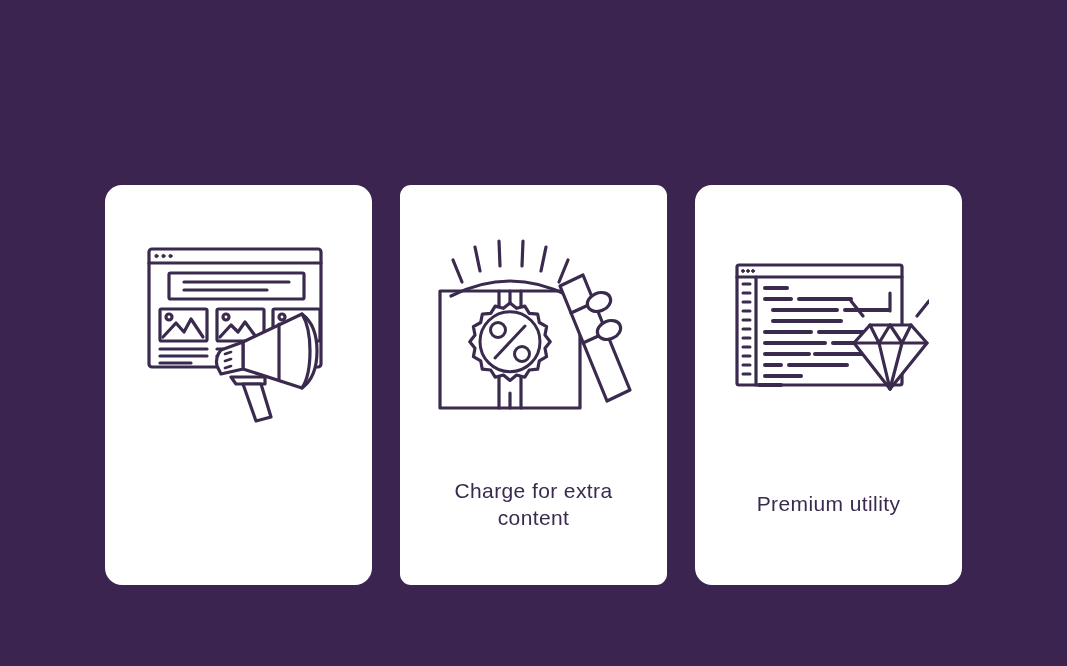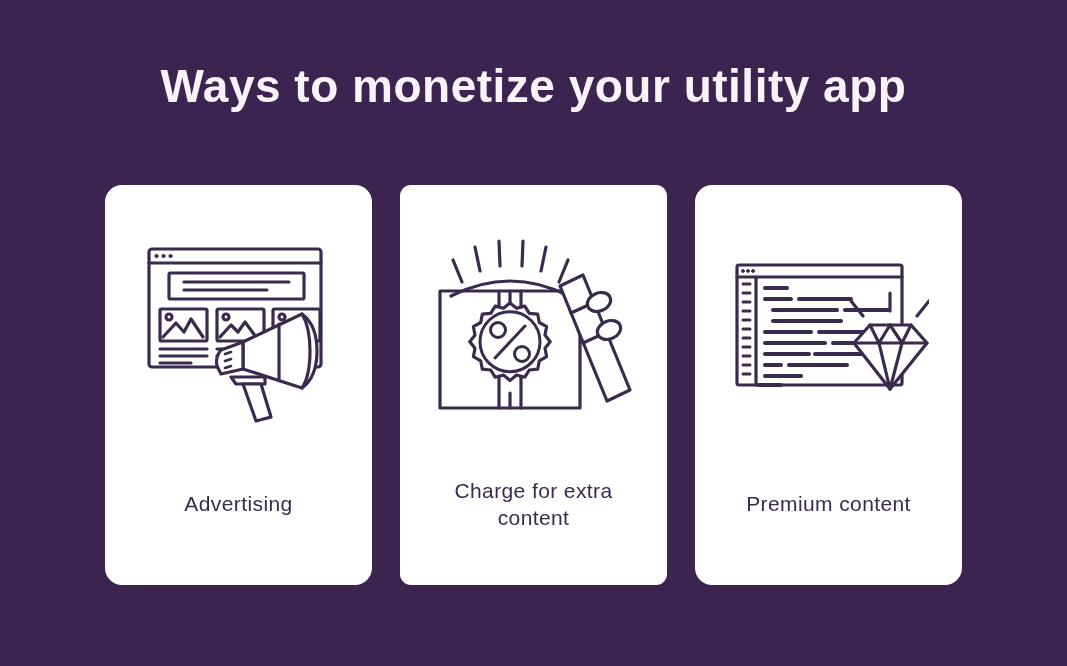--- a/index.html
+++ b/index.html
@@ -77,21 +77,20 @@
   }
   .card-2 .card-label { top: 292px; }
 
   svg { display: block; }
 </style>
 </head>
 <body>
 
 <div id="slide">
 
-  <div id="page-title">Ways to monetize your utility app</div>
 
   <div id="cards">
 
     <div class="card card-1">
       <div class="card-art">
         <svg width="200" height="190" viewBox="0 0 200 190">
           <g fill="none" stroke="#3A2A4D" stroke-width="3.2" stroke-linecap="round" stroke-linejoin="round">
 
             <g>
               <rect x="10" y="14" width="172" height="118" rx="3"></rect>
@@ -145,21 +144,20 @@
               <line x1="86" y1="126" x2="92" y2="124" fill="none"></line>
               <line x1="86" y1="133" x2="92" y2="131" fill="none"></line>
             </g>
 
             <path d="M92 142 L126 142 L126 149 L97 149 Z"></path>
 
             <path d="M104 149 L122 149 L132 182 L117 186 Z"></path>
           </g>
         </svg>
       </div>
-      <div class="card-label">Advertising</div>
     </div>
 
     <div class="card card-2">
       <div class="card-art">
         <svg width="205" height="200" viewBox="0 0 205 200">
           <g fill="none" stroke="#3A2A4D" stroke-width="3.2" stroke-linecap="round" stroke-linejoin="round">
 
             <g>
               <line x1="22" y1="30" x2="31" y2="52"></line>
               <line x1="44" y1="17" x2="49" y2="41"></line>
@@ -272,17 +270,17 @@
               <line x1="173" y1="88" x2="161" y2="70"></line>
             </g>
           </g>
           <g fill="none" stroke="#3A2A4D" stroke-width="3.2" stroke-linecap="round">
             <line x1="161" y1="38" x2="161" y2="56"></line>
             <line x1="122" y1="46" x2="134" y2="61"></line>
             <line x1="200" y1="46" x2="188" y2="61"></line>
           </g>
         </svg>
       </div>
-      <div class="card-label">Premium content</div>
+      <div class="card-label">Premium utility</div>
     </div>
 
   </div>
 </div>
 
 </body></html>

